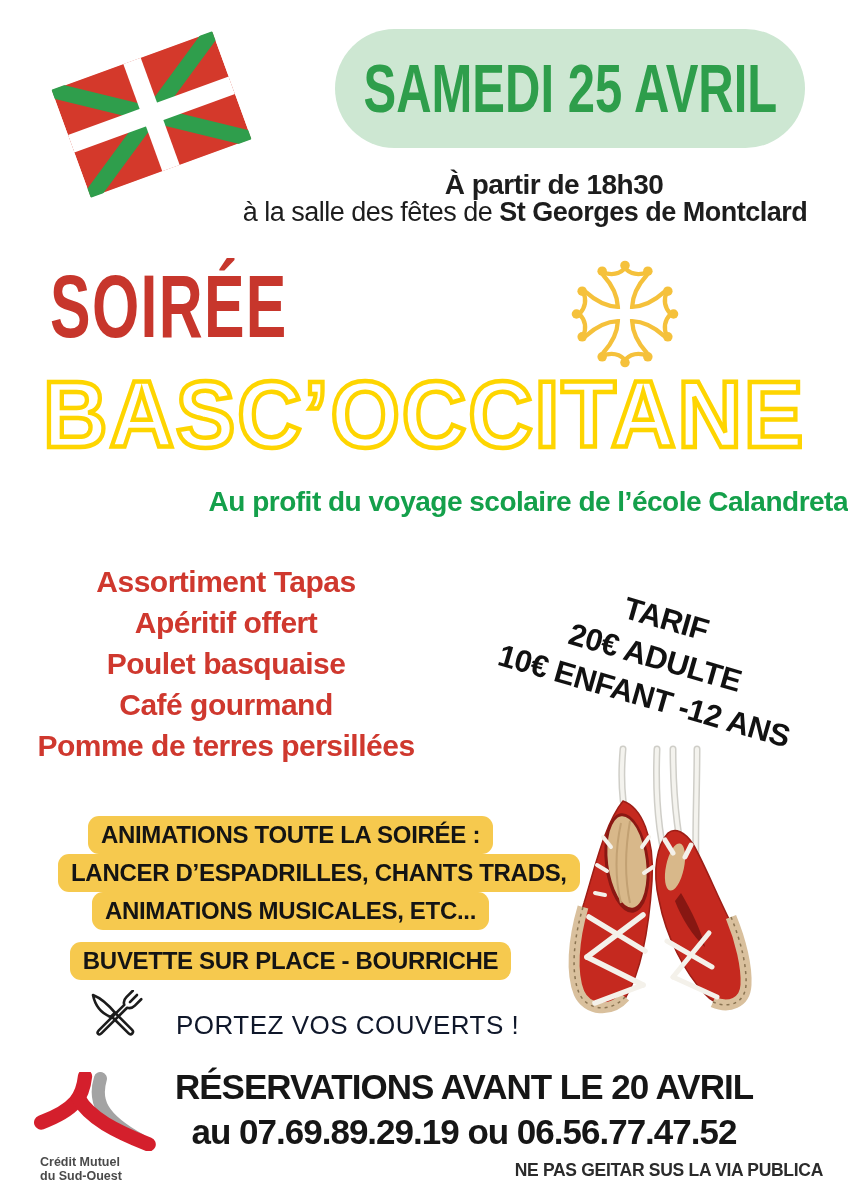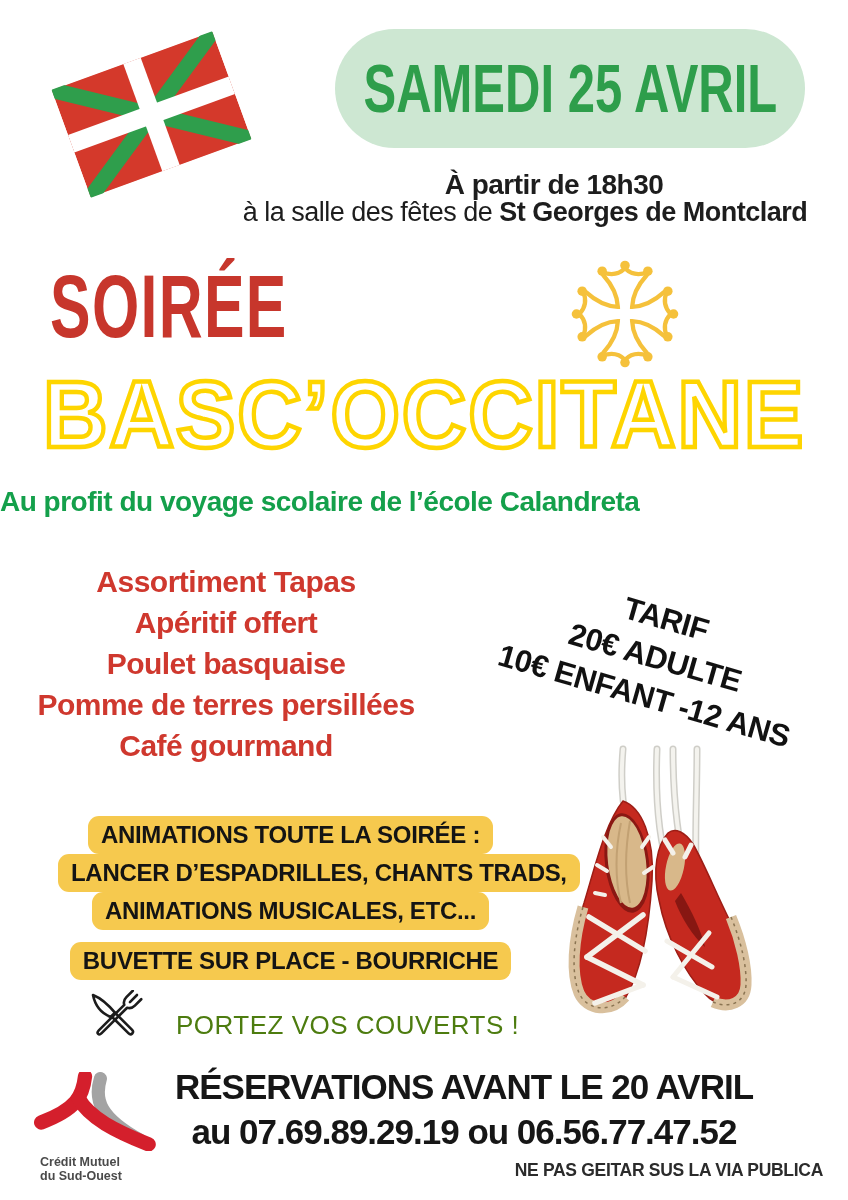--- a/index.html
+++ b/index.html
@@ -26,39 +26,39 @@
           line-height:1;letter-spacing:2px;transform:scale(0.69,1.02);transform-origin:left top;
           white-space:nowrap;}
 
   .cross{position:absolute;left:566px;top:255px;}
 
   .basc{position:absolute;left:0;top:368px;width:848px;display:flex;justify-content:center;}
   .basc span{font-size:94px;font-weight:bold;line-height:1;color:#ffffff;
              -webkit-text-stroke:4.5px #fed500;letter-spacing:2px;white-space:nowrap;
              transform:scaleX(0.95);}
 
-  .beneficiary{position:absolute;left:0;top:486px;width:848px;text-align:left;font-size:28px;
+  .beneficiary{position:absolute;left:0;top:486px;width:848px;text-align:right;font-size:28px;
                font-weight:bold;color:#14a04b;letter-spacing:-0.5px;}
 
   .menu{position:absolute;left:0;top:561px;width:452px;text-align:center;font-size:30px;
         font-weight:bold;color:#cf382e;line-height:41px;letter-spacing:-0.5px;}
 
   .tarif{position:absolute;left:470px;top:598px;width:370px;text-align:center;font-size:31px;
          font-weight:bold;color:#111;line-height:40px;transform:rotate(16deg);white-space:nowrap;
          letter-spacing:-0.5px;}
 
   .animations{position:absolute;left:58px;top:816px;width:465px;text-align:center;}
   .hl-row{line-height:0;}
   .hl{display:inline-block;background:#f6c94e;border-radius:11px;padding:5px 13px 6px;
       font-size:24px;line-height:27px;font-weight:bold;color:#141414;white-space:nowrap;
       letter-spacing:-0.3px;}
   .buvette-row{margin-top:12px;line-height:0;}
 
   .cutlery{position:absolute;left:84px;top:990px;}
-  .couverts{position:absolute;left:176px;top:1010px;font-size:26px;color:#4d7c0f;
+  .couverts{position:absolute;left:176px;top:1010px;font-size:26px;color:#0f172a;
             letter-spacing:0.5px;white-space:nowrap;}
 
   .reservation{position:absolute;left:80px;top:1064px;width:768px;text-align:center;
                font-size:35px;font-weight:bold;color:#161616;line-height:45px;letter-spacing:-1px;}
 
   .logo{position:absolute;left:30px;top:1072px;width:150px;}
   .logo-text{margin-left:10px;margin-top:0;font-size:12.5px;font-weight:bold;color:#4a4a4a;
              line-height:14px;}
 
   .footer-note{position:absolute;right:33px;top:1160px;font-size:17.5px;color:#2b2b2b;
@@ -107,22 +107,22 @@
   <div class="basc">
     <span>BASC’OCCITANE</span>
   </div>
 
   <div class="beneficiary">Au profit du voyage scolaire de l’école Calandreta</div>
 
   <div class="menu">
     <div>Assortiment Tapas</div>
     <div>Apéritif offert</div>
     <div>Poulet basquaise</div>
+    <div>Café gourmand</div>
     <div>Pomme de terres persillées</div>
-    <div>Café gourmand</div>
   </div>
 
   <div class="tarif">
     <div>TARIF</div>
     <div>20€ ADULTE</div>
     <div>10€ ENFANT -12 ANS</div>
   </div>
 
   <svg class="shoes" viewBox="0 0 260 270" width="260" height="270">
     <g stroke="#cfcec8" stroke-width="7" fill="none" stroke-linecap="round">

